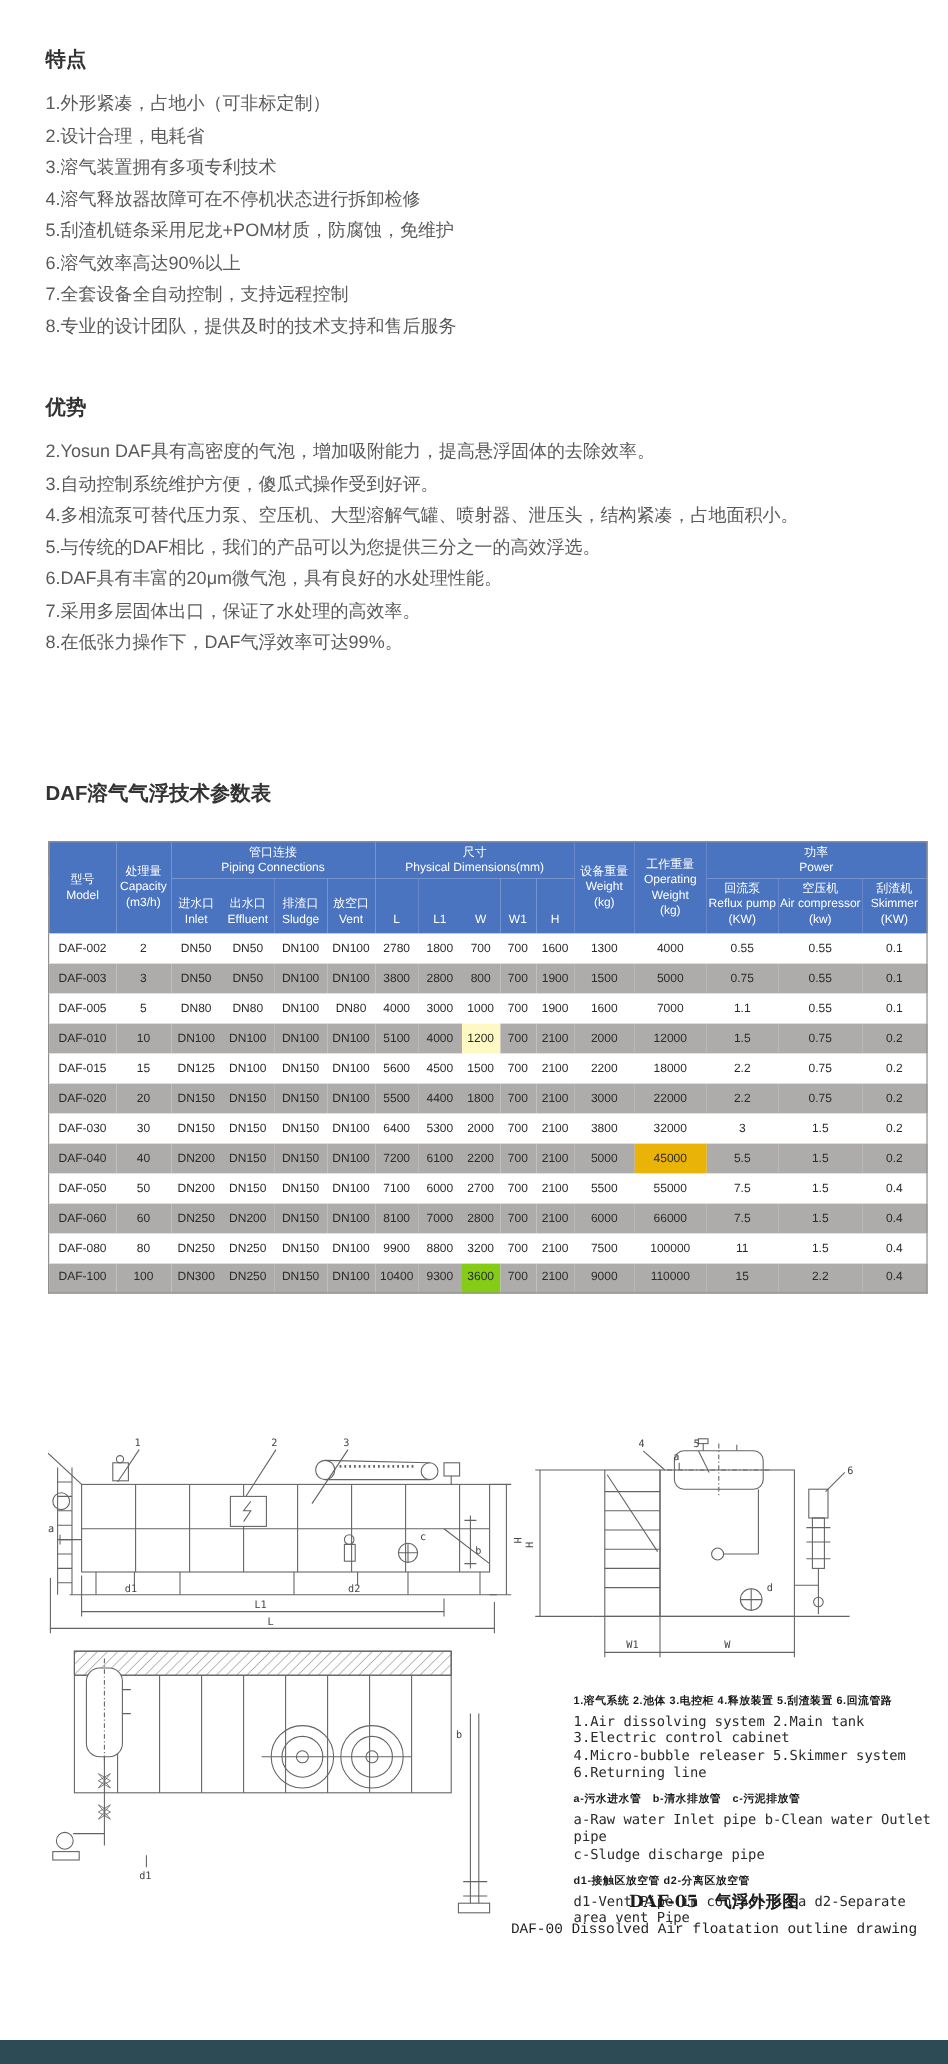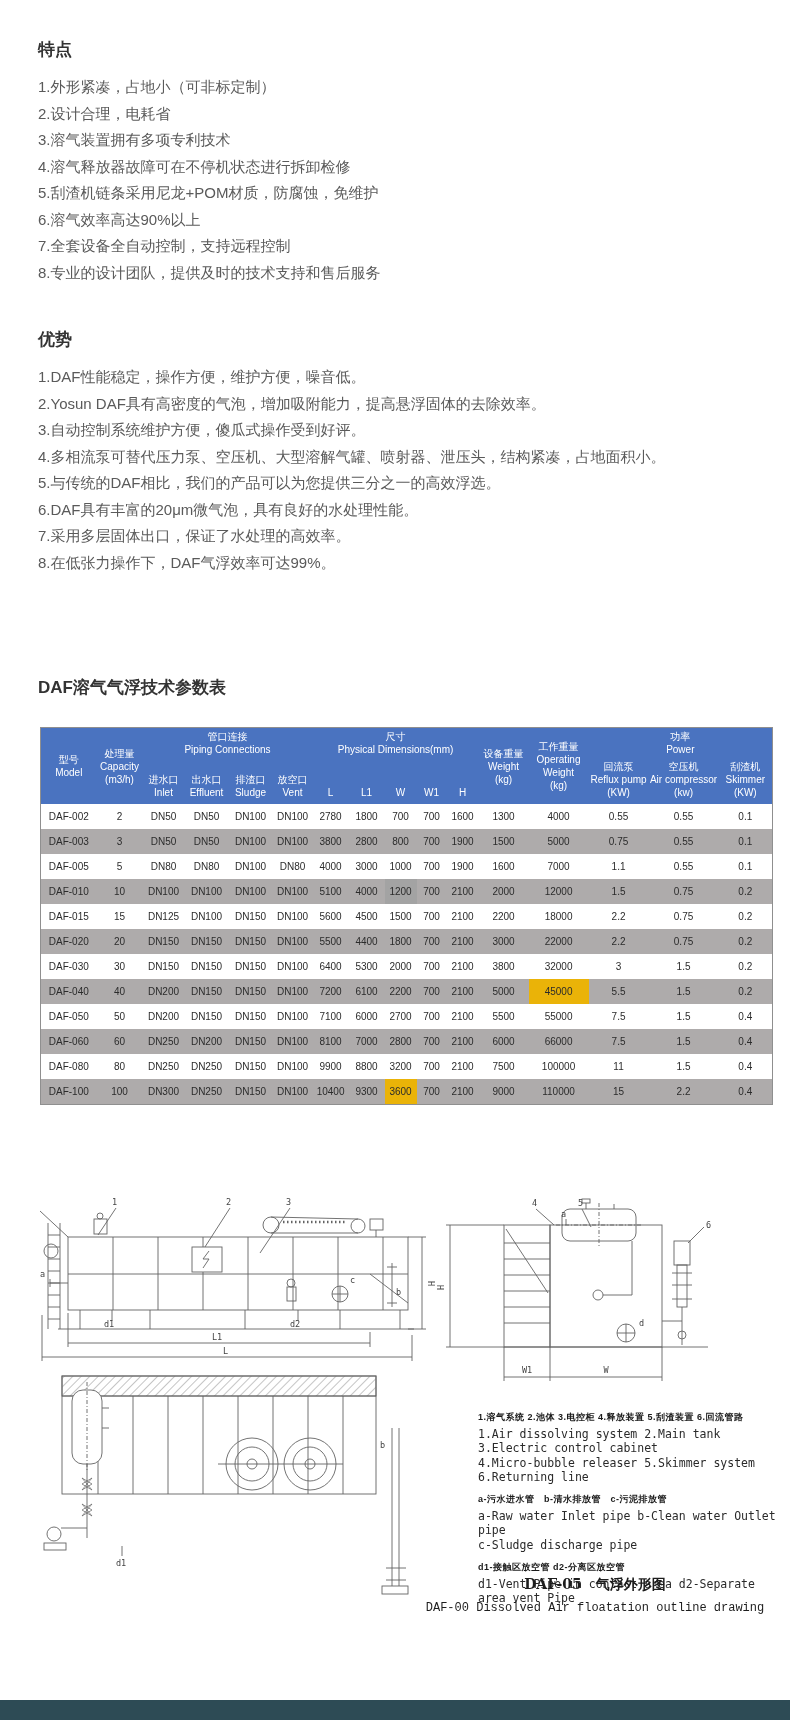--- a/index.html
+++ b/index.html
@@ -50,21 +50,20 @@
       <li>3.溶气装置拥有多项专利技术</li>
       <li>4.溶气释放器故障可在不停机状态进行拆卸检修</li>
       <li>5.刮渣机链条采用尼龙+POM材质，防腐蚀，免维护</li>
       <li>6.溶气效率高达90%以上</li>
       <li>7.全套设备全自动控制，支持远程控制</li>
       <li>8.专业的设计团队，提供及时的技术支持和售后服务</li>
     </ul>
 
   <h2 class="section-heading h-advantages">优势</h2>
   <ul class="plain">
-      <li>1.DAF性能稳定，操作方便，维护方便，噪音低。</li>
       <li>2.Yosun DAF具有高密度的气泡，增加吸附能力，提高悬浮固体的去除效率。</li>
       <li>3.自动控制系统维护方便，傻瓜式操作受到好评。</li>
       <li>4.多相流泵可替代压力泵、空压机、大型溶解气罐、喷射器、泄压头，结构紧凑，占地面积小。</li>
       <li>5.与传统的DAF相比，我们的产品可以为您提供三分之一的高效浮选。</li>
       <li>6.DAF具有丰富的20μm微气泡，具有良好的水处理性能。</li>
       <li>7.采用多层固体出口，保证了水处理的高效率。</li>
       <li>8.在低张力操作下，DAF气浮效率可达99%。</li>
     </ul>
 
   <h2 class="section-heading h-table">DAF溶气气浮技术参数表</h2>
@@ -218,21 +217,21 @@
         </tr>
         <tr class="alt">
           <td style="background: rgb(174, 171, 171);">DAF-010</td>
           <td style="background: rgb(174, 171, 171);">10</td>
           <td style="background: rgb(174, 171, 171);">DN100</td>
           <td style="background: rgb(174, 171, 171);">DN100</td>
           <td style="background: rgb(174, 171, 171);">DN100</td>
           <td style="background: rgb(174, 171, 171);">DN100</td>
           <td style="background: rgb(174, 171, 171);">5100</td>
           <td style="background: rgb(174, 171, 171);">4000</td>
-          <td style="background: #a3a3a3;">1200</td>
+          <td style="background: #fef9c3;">1200</td>
           <td style="background: rgb(174, 171, 171);">700</td>
           <td style="background: rgb(174, 171, 171);">2100</td>
           <td style="background: rgb(174, 171, 171);">2000</td>
           <td style="background: rgb(174, 171, 171);">12000</td>
           <td style="background: rgb(174, 171, 171);">1.5</td>
           <td style="background: rgb(174, 171, 171);">0.75</td>
           <td style="background: rgb(174, 171, 171);">0.2</td>
         </tr>
         <tr>
           <td>DAF-015</td>
@@ -362,21 +361,21 @@
         </tr>
         <tr class="alt">
           <td style="background: rgb(174, 171, 171);">DAF-100</td>
           <td style="background: rgb(174, 171, 171);">100</td>
           <td style="background: rgb(174, 171, 171);">DN300</td>
           <td style="background: rgb(174, 171, 171);">DN250</td>
           <td style="background: rgb(174, 171, 171);">DN150</td>
           <td style="background: rgb(174, 171, 171);">DN100</td>
           <td style="background: rgb(174, 171, 171);">10400</td>
           <td style="background: rgb(174, 171, 171);">9300</td>
-          <td style="background: #eab308;">3600</td>
+          <td style="background: #84cc16;">3600</td>
           <td style="background: rgb(174, 171, 171);">700</td>
           <td style="background: rgb(174, 171, 171);">2100</td>
           <td style="background: rgb(174, 171, 171);">9000</td>
           <td style="background: rgb(174, 171, 171);">110000</td>
           <td style="background: rgb(174, 171, 171);">15</td>
           <td style="background: rgb(174, 171, 171);">2.2</td>
           <td style="background: rgb(174, 171, 171);">0.4</td>
         </tr>
       </tbody>
   </table>

